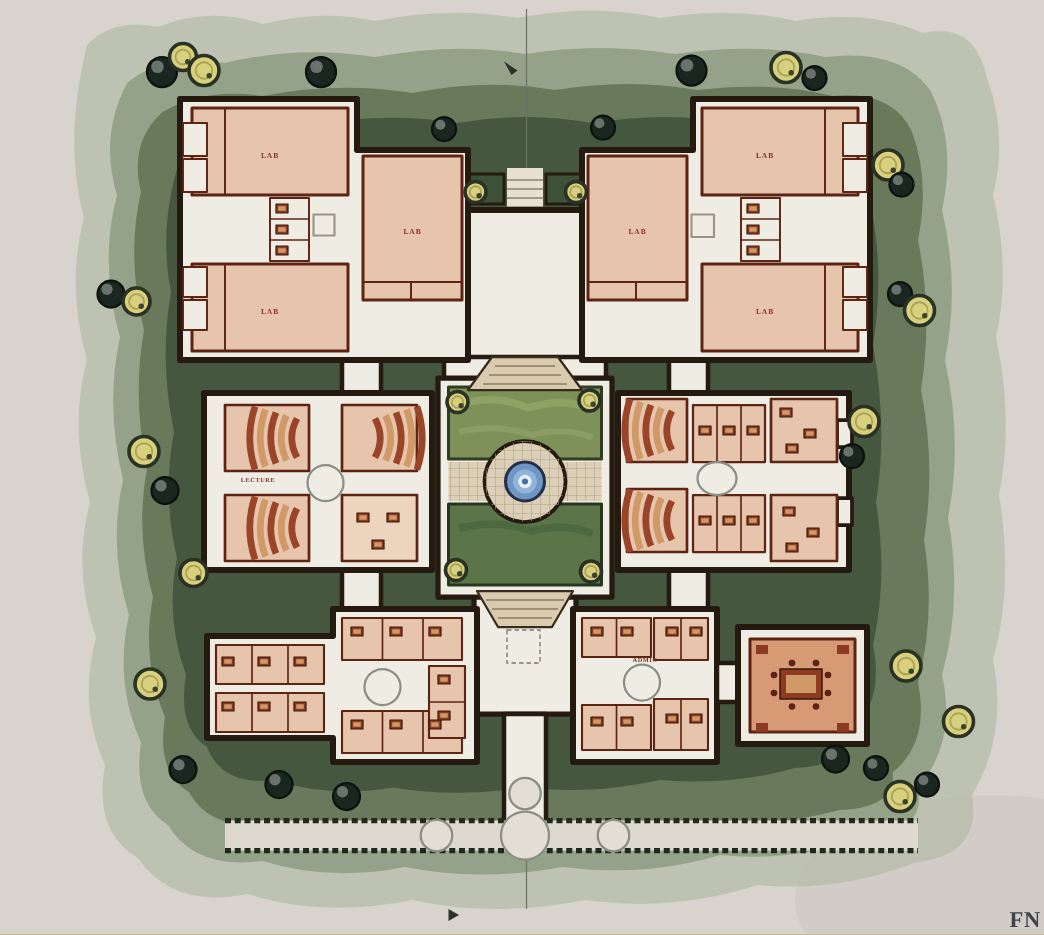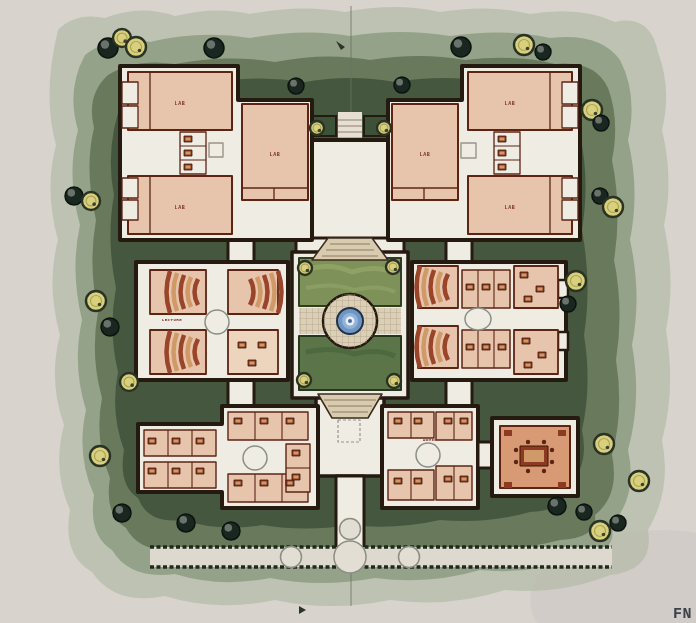--- a/index.html
+++ b/index.html
@@ -1,17 +1,17 @@
 <!DOCTYPE html>
 <html><head>
 <meta charset="utf-8">
 <style>
   html,body{margin:0;padding:0;background:#9a9a94;}
   .stage{position:relative;width:696px;height:623px;overflow:hidden;
-         background:#fde047;font-family:Liberation Mono, monospace;}
+         background:#fde047;font-family:Liberation Serif, serif;}
   svg{position:absolute;left:0;top:0;}
   text.lbl{font-size:5px;font-weight:bold;letter-spacing:.6px;fill:#7a3424;text-anchor:middle;}
   text.lbl-sm{font-size:4.2px;font-weight:bold;letter-spacing:.4px;fill:#7a3424;text-anchor:middle;}
   text.corner{font-size:15px;font-weight:bold;fill:#3c434b;letter-spacing:.5px;}
 </style>
 </head>
 <body>
 
 <div class="stage">
 <svg width="696" height="623" viewBox="0 0 696 623">

